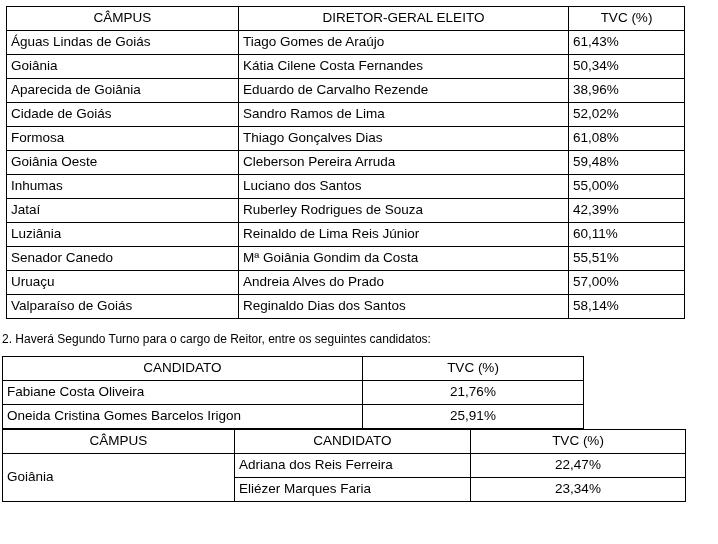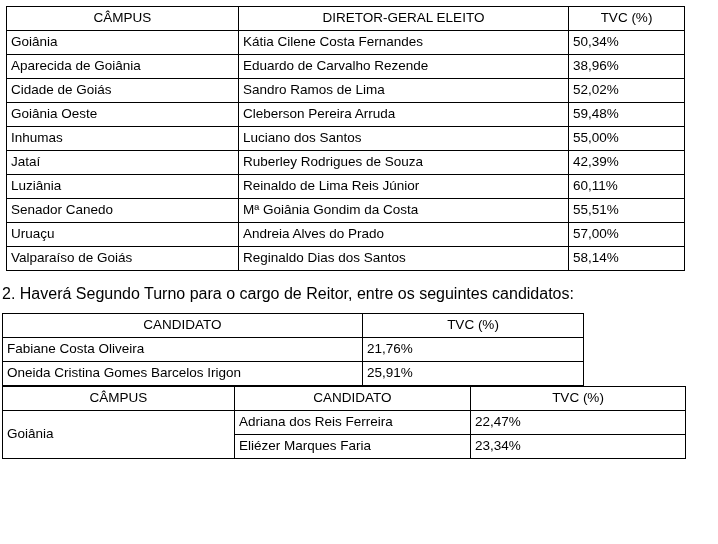--- a/index.html
+++ b/index.html
@@ -34,37 +34,37 @@
     padding: 2px 4px 3px 4px;
     height: 18px;
     vertical-align: middle;
     white-space: nowrap;
     overflow: hidden;
   }
   .hdr {
     text-align: center;
   }
   .ctr {
-    text-align: left;
+    text-align: center;
   }
   .lft {
     text-align: left;
   }
 
   
   #table-campus-directors {
     margin-left: 6px;
     width: 678px;
   }
   #table-campus-directors col.c1 { width: 232px; }
   #table-campus-directors col.c2 { width: 330px; }
   #table-campus-directors col.c3 { width: 116px; }
 
   .para {
-    font-size: 16px;
+    font-size: 12px;
     margin: 13px 0 10px 2px;
     line-height: 1.2;
   }
 
   
   #table-reitor-runoff {
     margin-left: 2px;
     width: 581px;
   }
   #table-reitor-runoff col.c1 { width: 360px; }
@@ -90,33 +90,43 @@
         <col class="c2">
         <col class="c3">
       </colgroup>
     <tbody>
       <tr>
         <td class="hdr">CÂMPUS</td>
         <td class="hdr">DIRETOR-GERAL ELEITO</td>
         <td class="hdr">TVC (%)</td>
       </tr>
       <tr>
+        <td class="lft">Águas Lindas de Goiás</td>
+        <td class="lft">Tiago Gomes de Araújo</td>
+        <td class="lft">61,43%</td>
+      </tr>
+      <tr>
         <td class="lft">Goiânia</td>
         <td class="lft">Kátia Cilene Costa Fernandes</td>
         <td class="lft">50,34%</td>
       </tr>
       <tr>
         <td class="lft">Aparecida de Goiânia</td>
         <td class="lft">Eduardo de Carvalho Rezende</td>
         <td class="lft">38,96%</td>
       </tr>
       <tr>
         <td class="lft">Cidade de Goiás</td>
         <td class="lft">Sandro Ramos de Lima</td>
         <td class="lft">52,02%</td>
+      </tr>
+      <tr>
+        <td class="lft">Formosa</td>
+        <td class="lft">Thiago Gonçalves Dias</td>
+        <td class="lft">61,08%</td>
       </tr>
       <tr>
         <td class="lft">Goiânia Oeste</td>
         <td class="lft">Cleberson Pereira Arruda</td>
         <td class="lft">59,48%</td>
       </tr>
       <tr>
         <td class="lft">Inhumas</td>
         <td class="lft">Luciano dos Santos</td>
         <td class="lft">55,00%</td>

